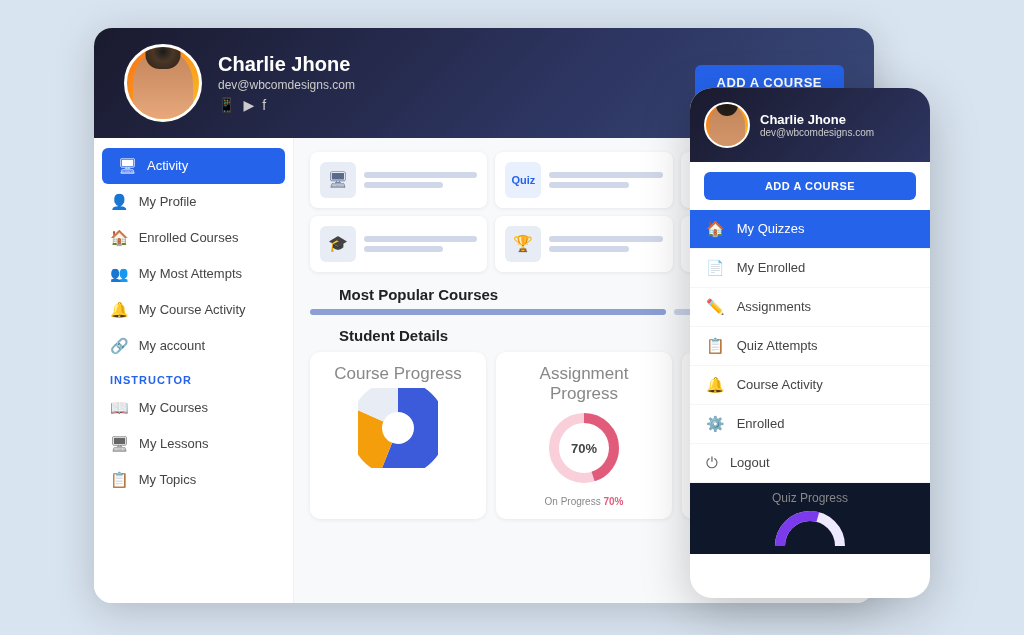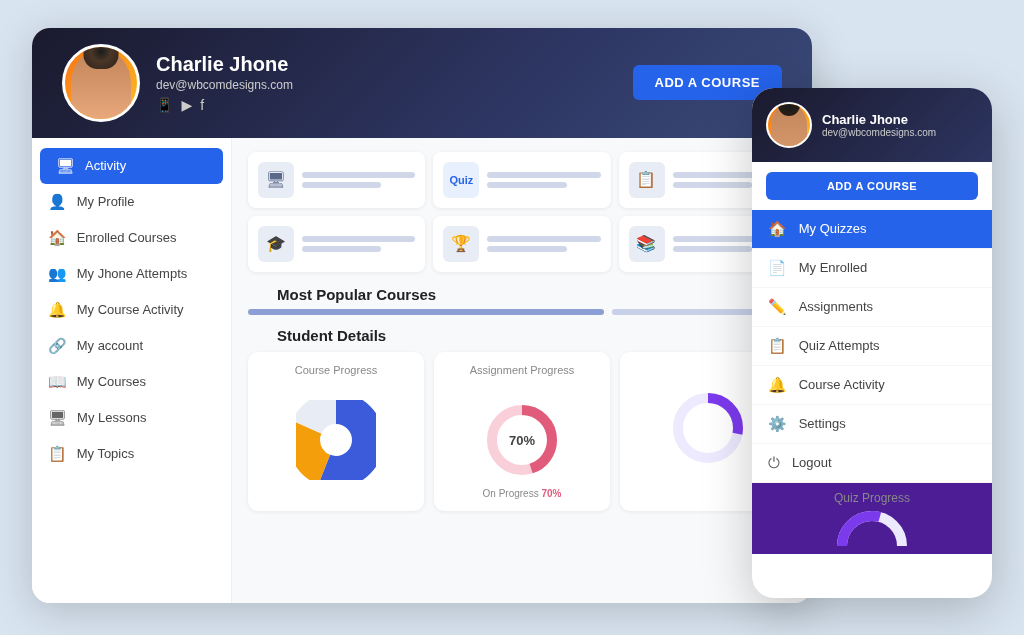--- a/index.html
+++ b/index.html
@@ -8,21 +8,21 @@
       font-family: 'Segoe UI', Arial, sans-serif;
       width: 1024px;
       height: 635px;
       overflow: hidden;
       display: flex;
       align-items: center;
       justify-content: center;
     }
     .scene {
       position: relative;
-      width: 960px;
+      width: 836px;
       height: 580px;
       padding-left: 36px;
     }
     
     .desktop-card {
       position: absolute;
       left: 0;
       top: 0;
       width: 780px;
       height: 575px;
@@ -210,23 +210,23 @@
       background: #fff;
       border-radius: 10px;
       padding: 12px;
       flex: 1;
       box-shadow: 0 1px 4px rgba(0,0,0,0.07);
       display: flex;
       flex-direction: column;
       align-items: center;
     }
     .chart-title {
-      font-size: 11px;
+      font-size: 17px;
       color: #888;
-      margin-bottom: 24px;
+      margin-bottom: 4px;
       text-align: center;
     }
     
     .pie-container {
       width: 80px;
       height: 80px;
     }
     
     .donut-container {
       width: 80px;
@@ -329,21 +329,21 @@
     }
     .mobile-nav-item.active {
       background: #2563eb;
       color: #fff;
     }
     .mobile-nav-item.active .mni-icon { color: #fff; }
     .mni-icon { font-size: 15px; color: #666; }
     
     .mobile-quiz-section {
       padding: 8px 14px;
-      background: #4c1d95;
+      background: #0f172a;
     }
     .mobile-quiz-title {
       font-size: 12px;
       color: #888;
       text-align: center;
       margin-bottom: 6px;
     }
     .mobile-quiz-chart {
       display: flex;
       justify-content: center;
@@ -382,31 +382,32 @@
         <div class="sidebar-item">
           <span class="si-icon">👤</span>
           <span>My Profile</span>
         </div>
         <div class="sidebar-item">
           <span class="si-icon">🏠</span>
           <span>Enrolled Courses</span>
         </div>
         <div class="sidebar-item">
           <span class="si-icon">👥</span>
-          <span>My Jhone Attempts</span>
+          <span>My Most Attempts</span>
         </div>
         <div class="sidebar-item">
           <span class="si-icon">🔔</span>
           <span>My Course Activity</span>
         </div>
         <div class="sidebar-item">
           <span class="si-icon">🔗</span>
           <span>My account</span>
         </div>
 
+        <div class="sidebar-section-label">INSTRUCTOR</div>
 
         <div class="sidebar-item">
           <span class="si-icon">📖</span>
           <span>My Courses</span>
         </div>
         <div class="sidebar-item">
           <span class="si-icon">🖥</span>
           <span>My Lessons</span>
         </div>
         <div class="sidebar-item">
@@ -550,21 +551,21 @@
       <div class="mobile-nav-item">
         <span class="mni-icon">📋</span>
         <span>Quiz Attempts</span>
       </div>
       <div class="mobile-nav-item">
         <span class="mni-icon">🔔</span>
         <span>Course Activity</span>
       </div>
       <div class="mobile-nav-item">
         <span class="mni-icon">⚙️</span>
-        <span>Settings</span>
+        <span>Enrolled</span>
       </div>
       <div class="mobile-nav-item">
         <span class="mni-icon">⏻</span>
         <span>Logout</span>
       </div>
     </div>
 
     <div class="mobile-quiz-section">
       <div class="mobile-quiz-title">Quiz Progress</div>
       <div class="mobile-quiz-chart">

